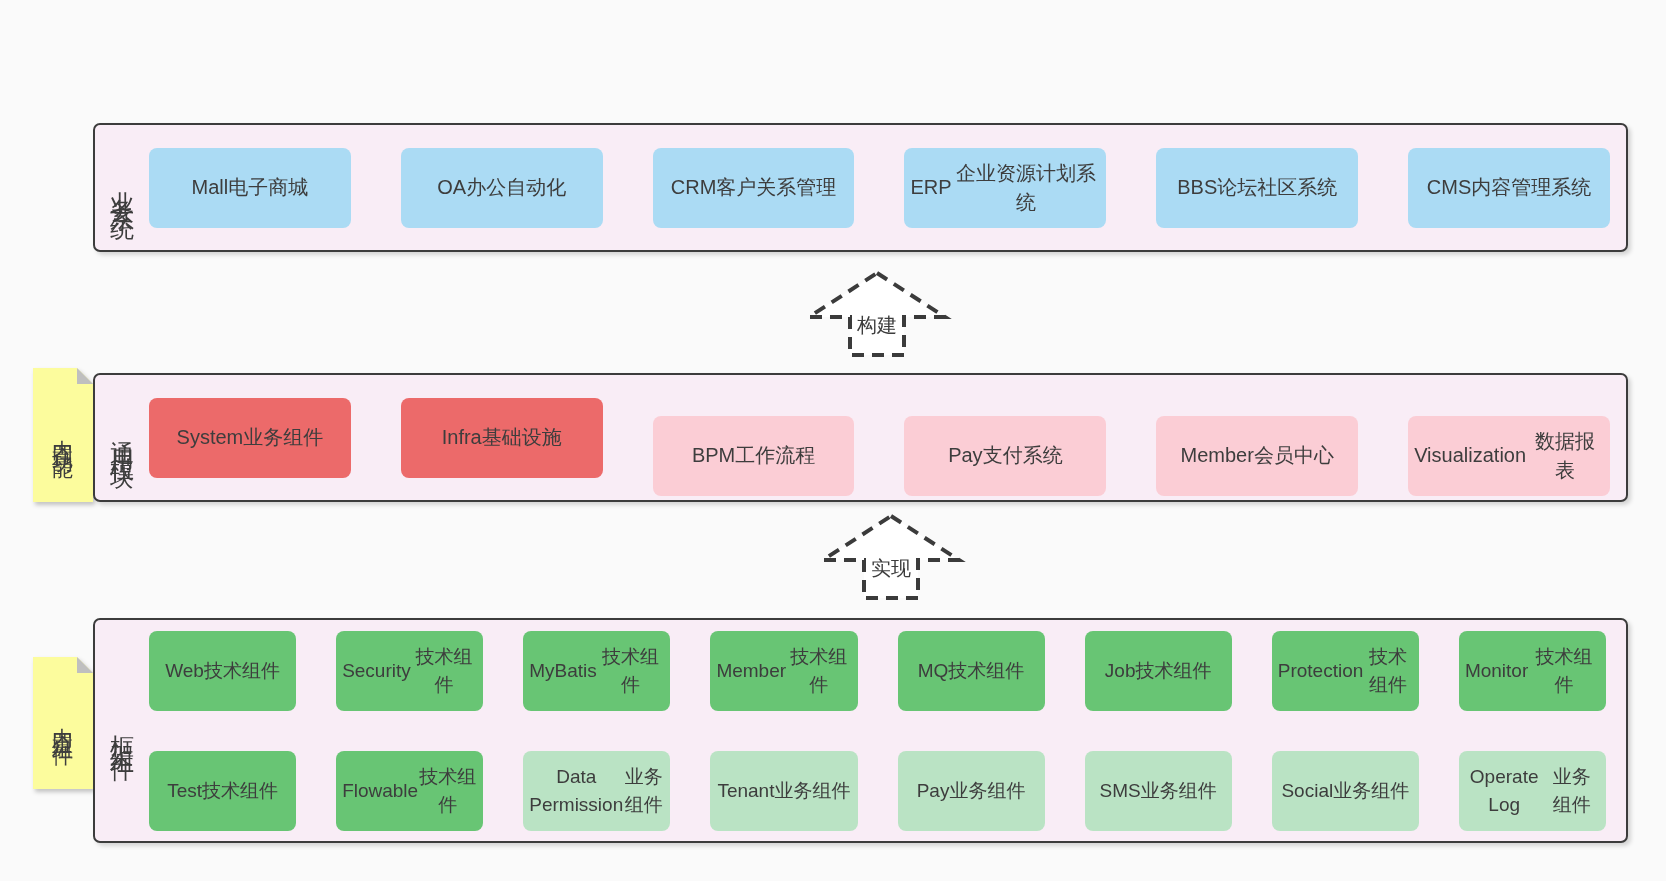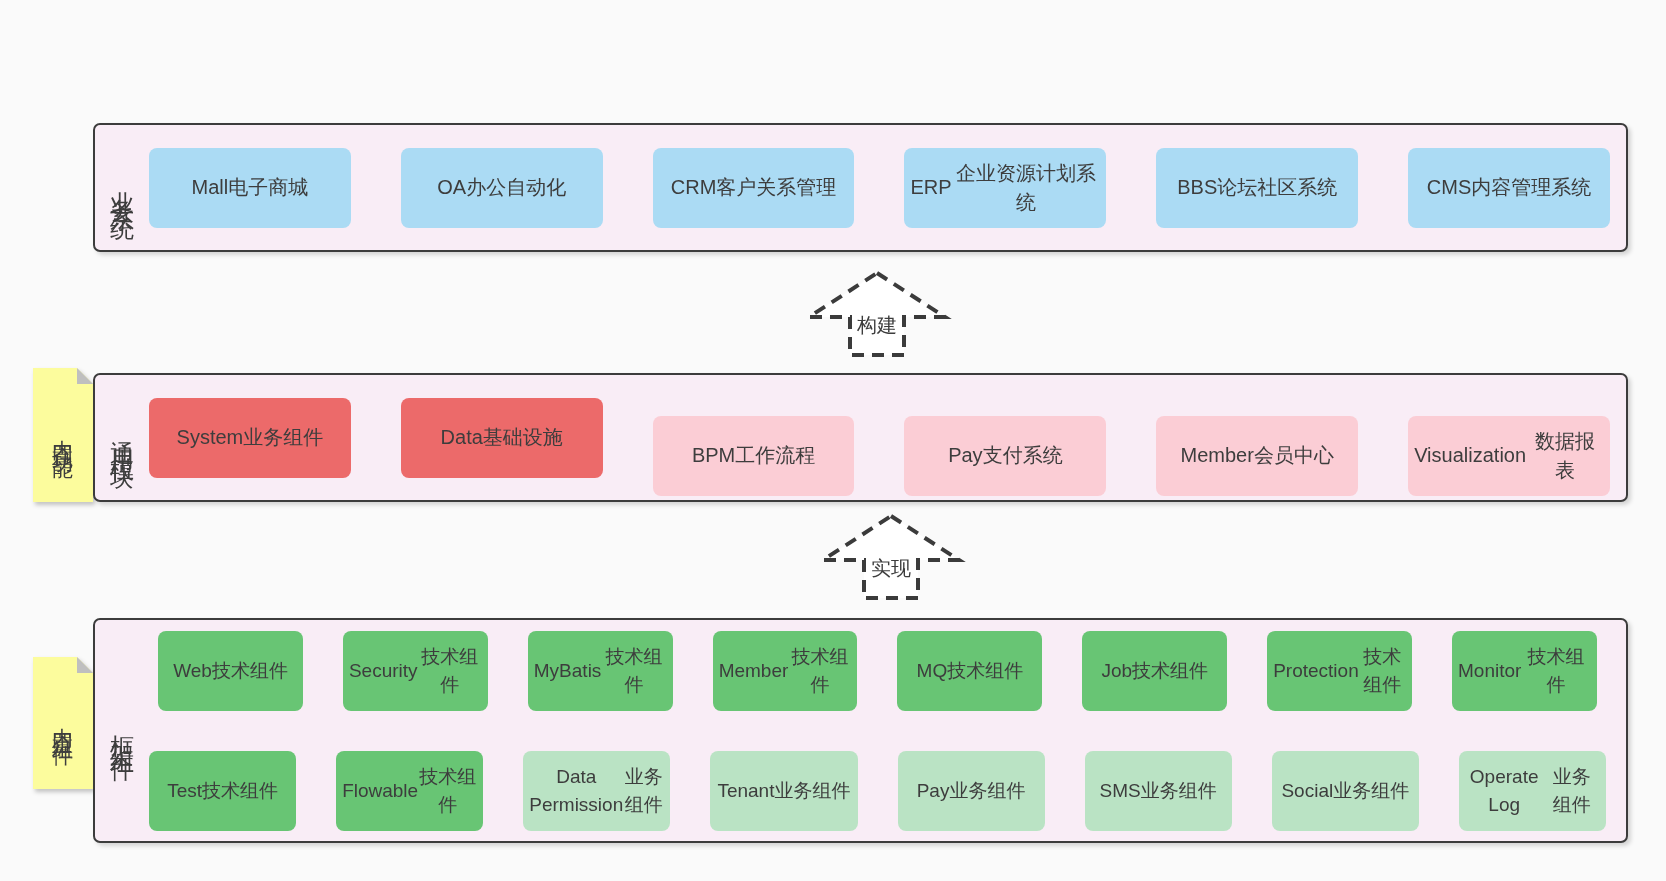--- a/index.html
+++ b/index.html
@@ -18,21 +18,21 @@
     border:2px solid var(--border);border-radius:7px;
     box-shadow:3px 3px 4px rgba(0,0,0,0.15);
     display:flex;z-index:2;
   }
   .label-col{width:54px;flex:0 0 54px;display:flex;align-items:center;justify-content:center;}
   .vtext{
     writing-mode:vertical-rl;text-orientation:upright;
     font-size:24px;letter-spacing:8px;color:var(--text);line-height:1;
   }
   .boxes{flex:1;display:flex;align-items:center;gap:50px;padding-right:16px;}
-  .rows{flex:1;display:flex;flex-direction:column;justify-content:center;gap:40px;padding-right:20px;align-items:center;}
+  .rows{flex:1;display:flex;flex-direction:column;justify-content:center;gap:40px;padding-right:20px;}
   .row{display:flex;gap:40px;}
   .box{
     flex:1;height:80px;border-radius:8px;
     display:flex;flex-direction:row;align-items:center;justify-content:center;
     text-align:center;line-height:1.45;padding:0 6px;
   }
   .boxes .box{font-size:20px;}
   .row .box{font-size:19px;}
   .box.blue{background:var(--blue);}
   .box.red{background:var(--red);}
@@ -114,21 +114,21 @@
   <section class="layer" style="top:373px;height:129px;">
     <div class="label-col">
       <span class="vtext">通用模块</span>
     </div>
     <div class="boxes">
       <div class="box red">
         <span>System</span>
         <span>业务组件</span>
       </div>
       <div class="box red">
-        <span>Data</span>
+        <span>Infra</span>
         <span>基础设施</span>
       </div>
       <div class="box pink">
         <span>BPM</span>
         <span>工作流程</span>
       </div>
       <div class="box pink">
         <span>Pay</span>
         <span>支付系统</span>
       </div>

